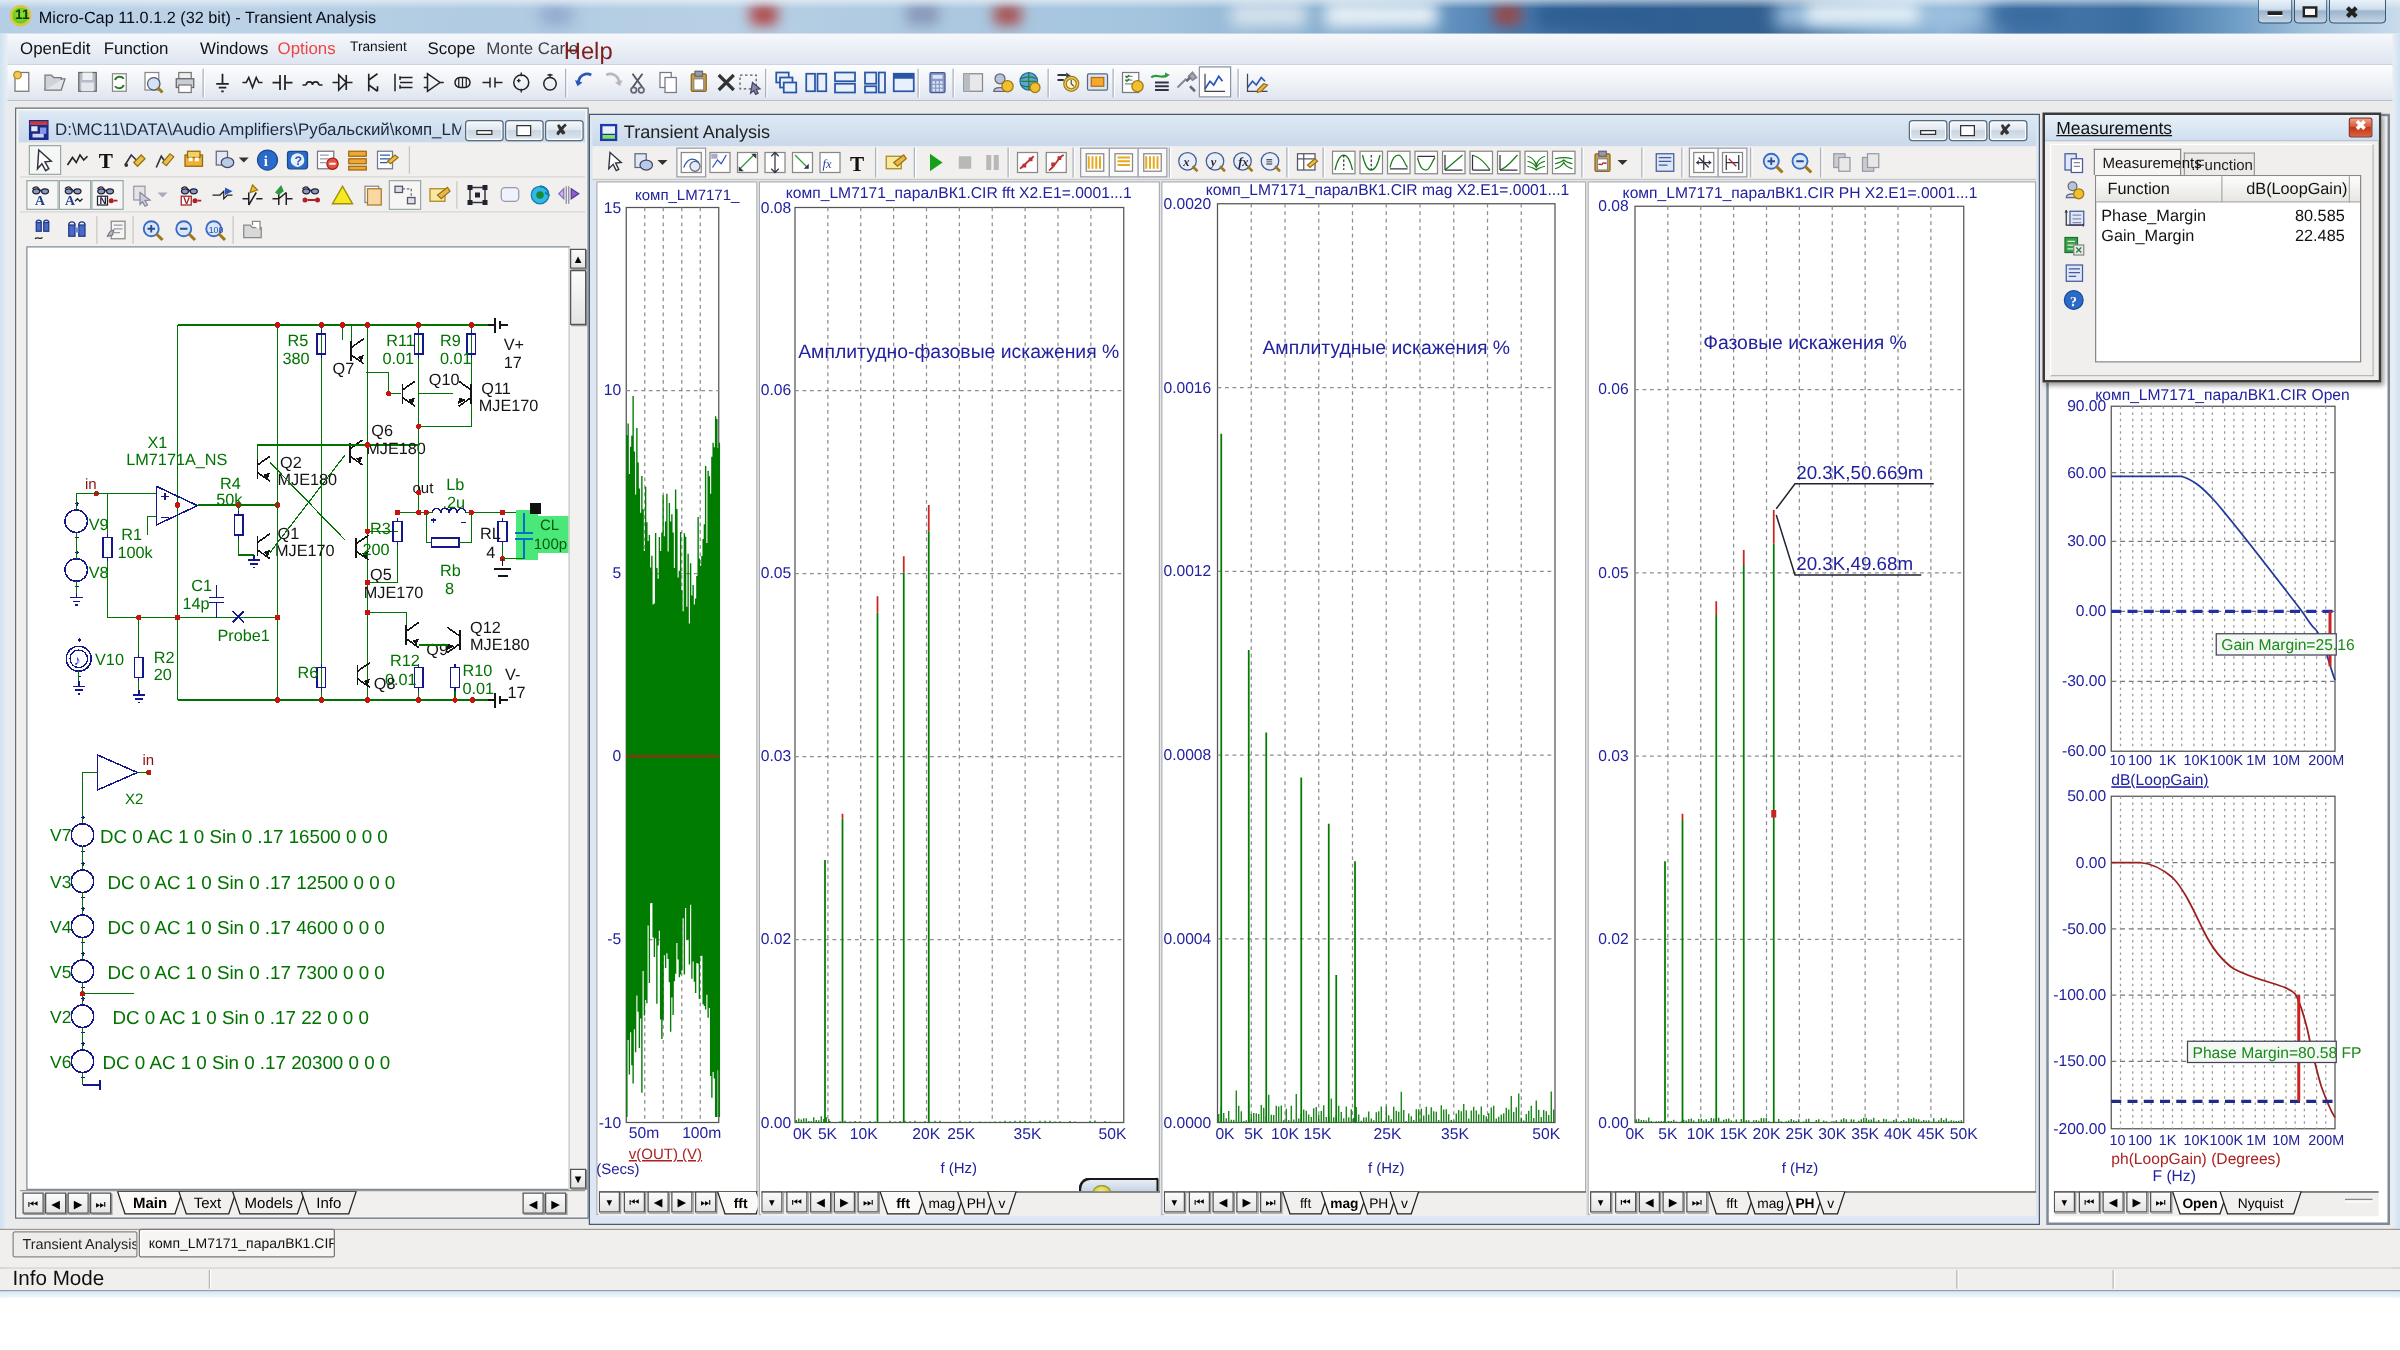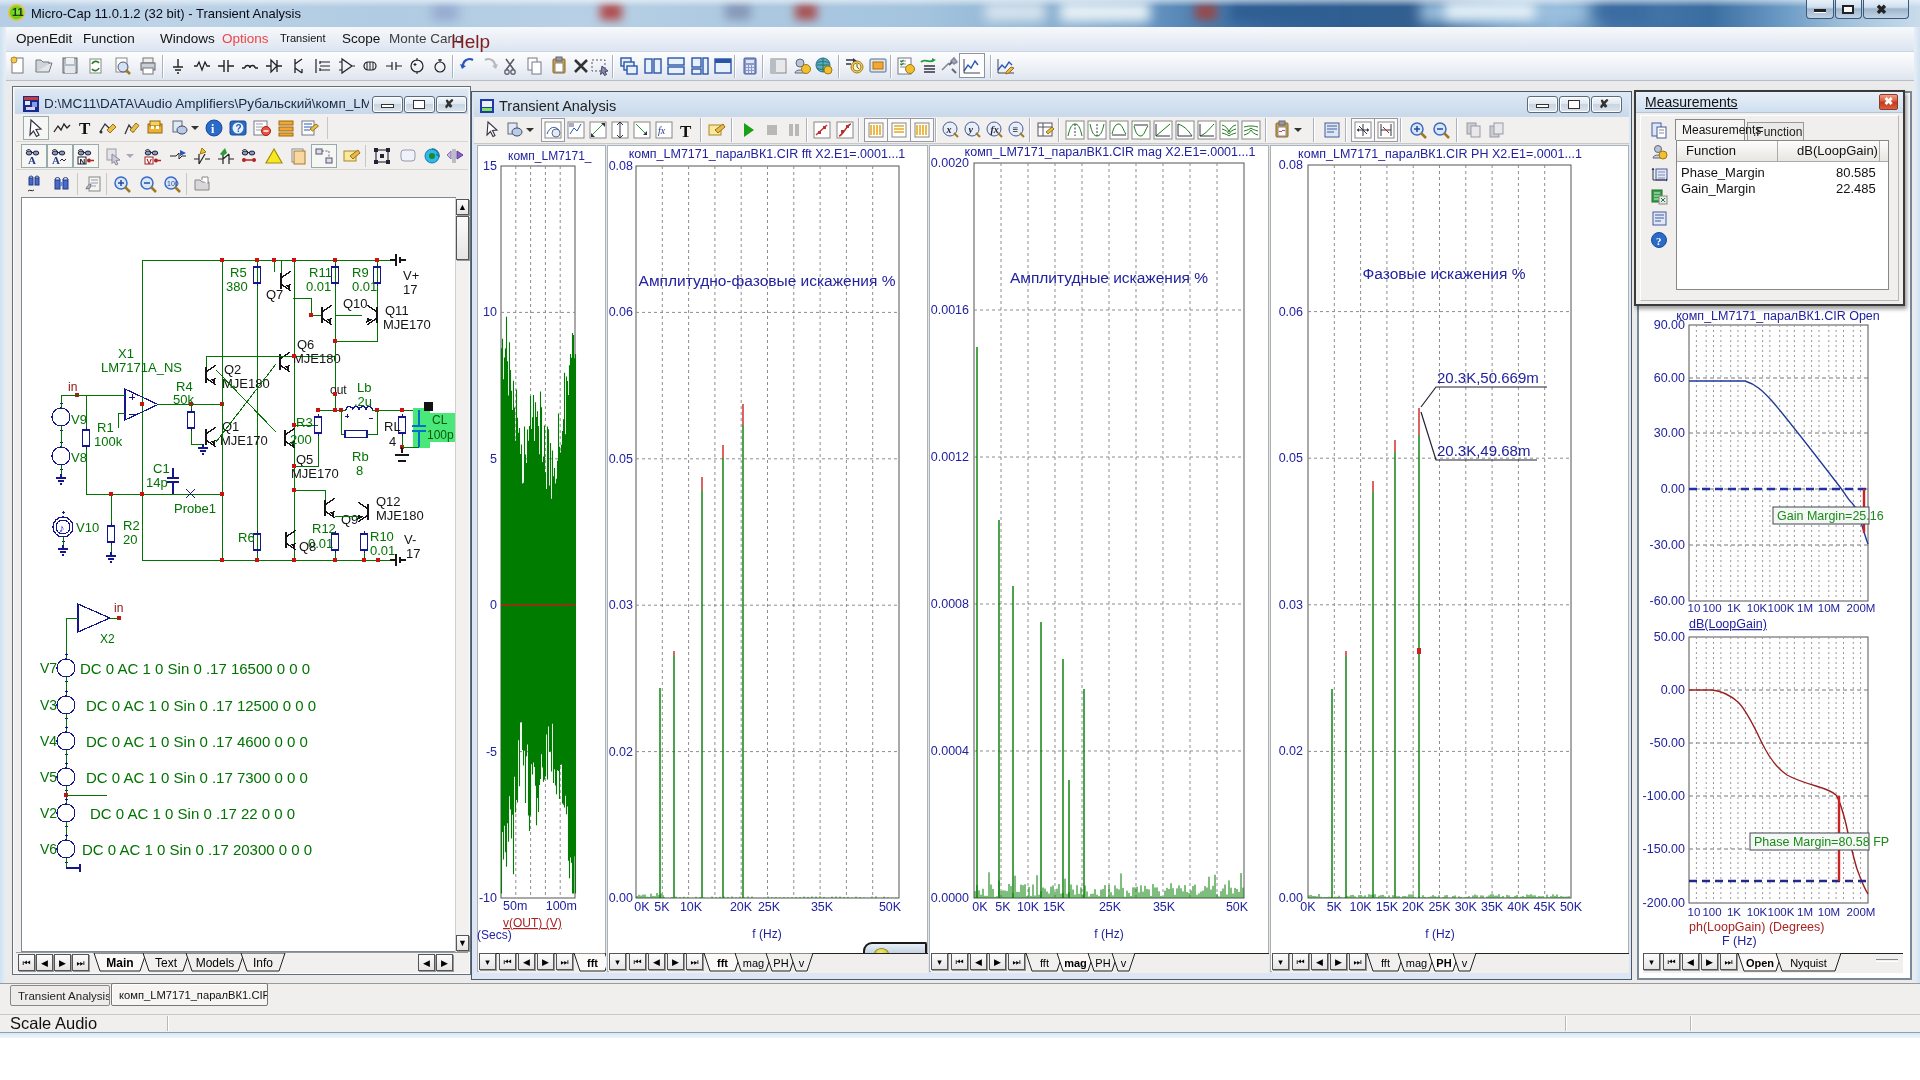--- a/index.html
+++ b/index.html
@@ -1400,16 +1400,16 @@
 <div style="position:absolute;left:1797px;top:144px;font-size:13px;color:#111;white-space:nowrap;line-height:1.1;">dB(LoopGain)</div>
 <div style="position:absolute;left:1681px;top:166px;font-size:13px;color:#111;white-space:nowrap;line-height:1.1;">Phase_Margin</div>
 <div style="position:absolute;left:1836px;top:166px;font-size:13px;color:#111;white-space:nowrap;line-height:1.1;">80.585</div>
 <div style="position:absolute;left:1681px;top:182px;font-size:13px;color:#111;white-space:nowrap;line-height:1.1;">Gain_Margin</div>
 <div style="position:absolute;left:1836px;top:182px;font-size:13px;color:#111;white-space:nowrap;line-height:1.1;">22.485</div>
 <div style="position:absolute;left:0;top:983px;width:1920px;height:31px;background:#f0efed;border-top:1px solid #9a9a96;"></div>
 <div style="position:absolute;left:10px;top:985px;width:100px;height:21px;border:1px solid #888;border-radius:2px;background:#edecea;font-size:11.5px;color:#222;padding:4px 0 0 7px;white-space:nowrap;overflow:hidden;">Transient Analysis</div>
 <div style="position:absolute;left:111px;top:983px;width:157px;height:23px;border:1px solid #777;border-radius:2px;background:#f6f5f3;box-shadow:inset 1px 1px 0 #fff;font-size:11.2px;color:#111;padding:5px 0 0 7px;white-space:nowrap;overflow:hidden;">комп_LM7171_паралВК1.CIR</div>
 <div style="position:absolute;left:0;top:1014px;width:1920px;height:1px;background:#c8c8c4;"></div>
 <div style="position:absolute;left:0;top:1015px;width:1920px;height:17px;background:#f0efed;"></div>
-<div style="position:absolute;left:10px;top:1014px;font-size:16.5px;color:#111;white-space:nowrap;line-height:1.1;">Scale Audio</div>
+<div style="position:absolute;left:10px;top:1014px;font-size:16.5px;color:#111;white-space:nowrap;line-height:1.1;">Info Mode</div>
 <div style="position:absolute;left:167px;top:1016px;width:1px;height:15px;background:#b8b8b4;box-shadow:1px 0 0 #fff;"></div>
 <div style="position:absolute;left:1565px;top:1016px;width:1px;height:15px;background:#b8b8b4;box-shadow:1px 0 0 #fff;"></div>
 <div style="position:absolute;left:1690px;top:1016px;width:1px;height:15px;background:#b8b8b4;box-shadow:1px 0 0 #fff;"></div>
 <div style="position:absolute;left:0;top:1032px;width:1920px;height:6px;background:linear-gradient(#d8e8f4,#eef6fb);border-top:1px solid #8aa0b8;"></div>
 </body></html>

